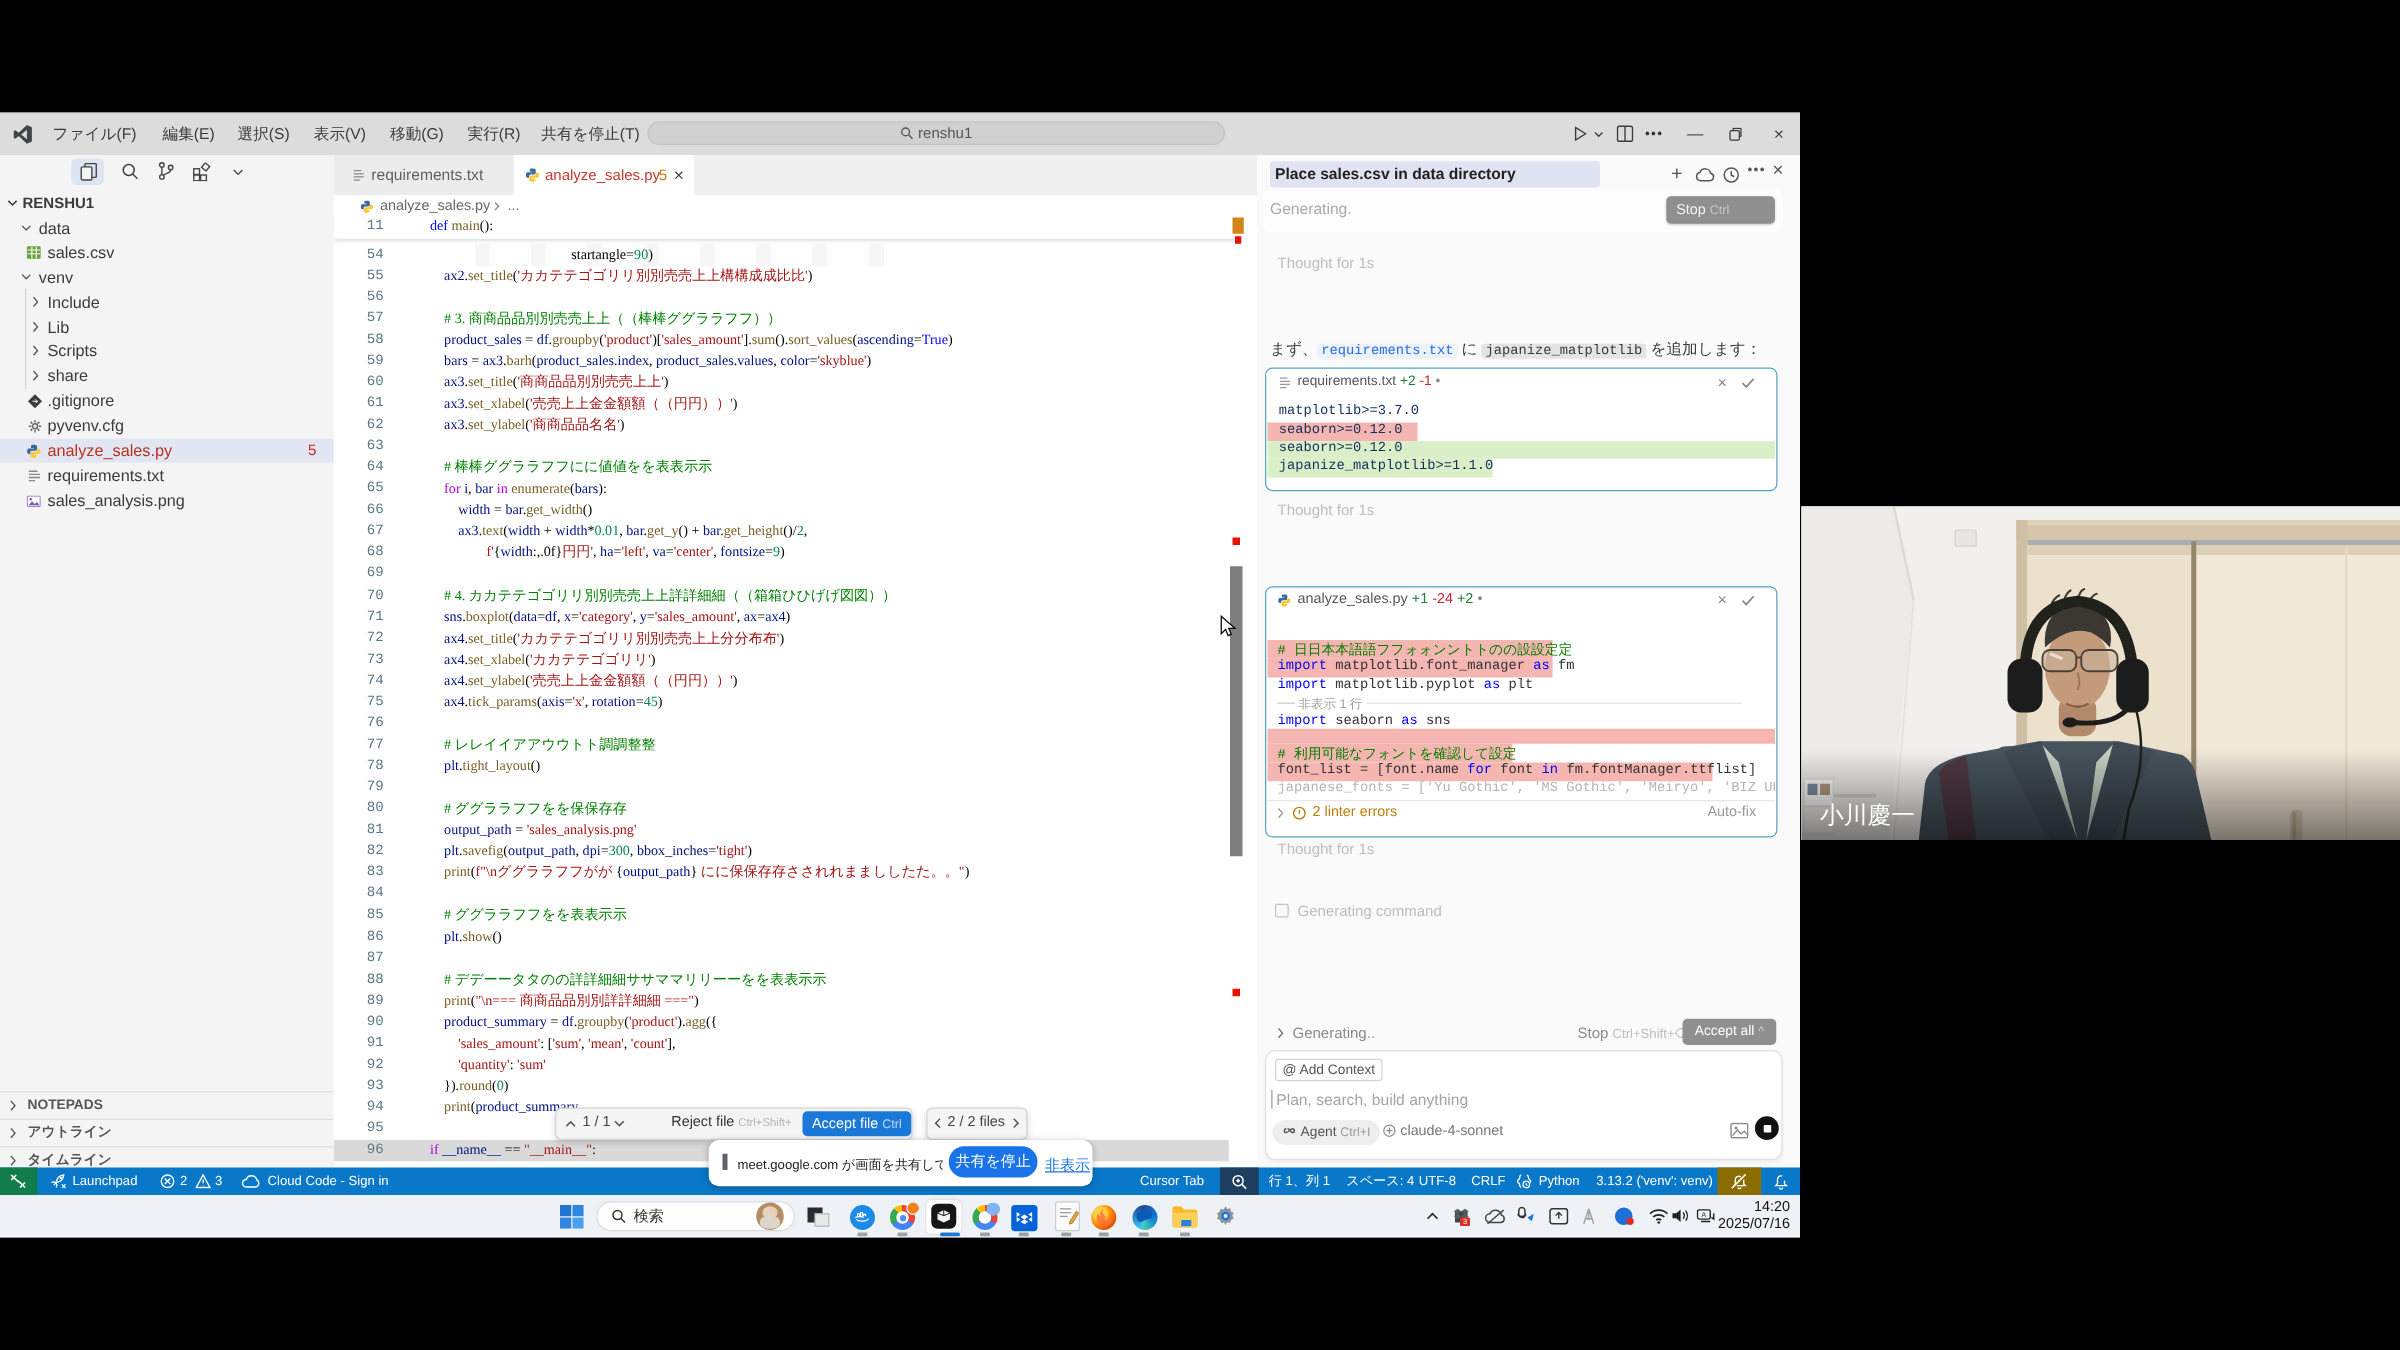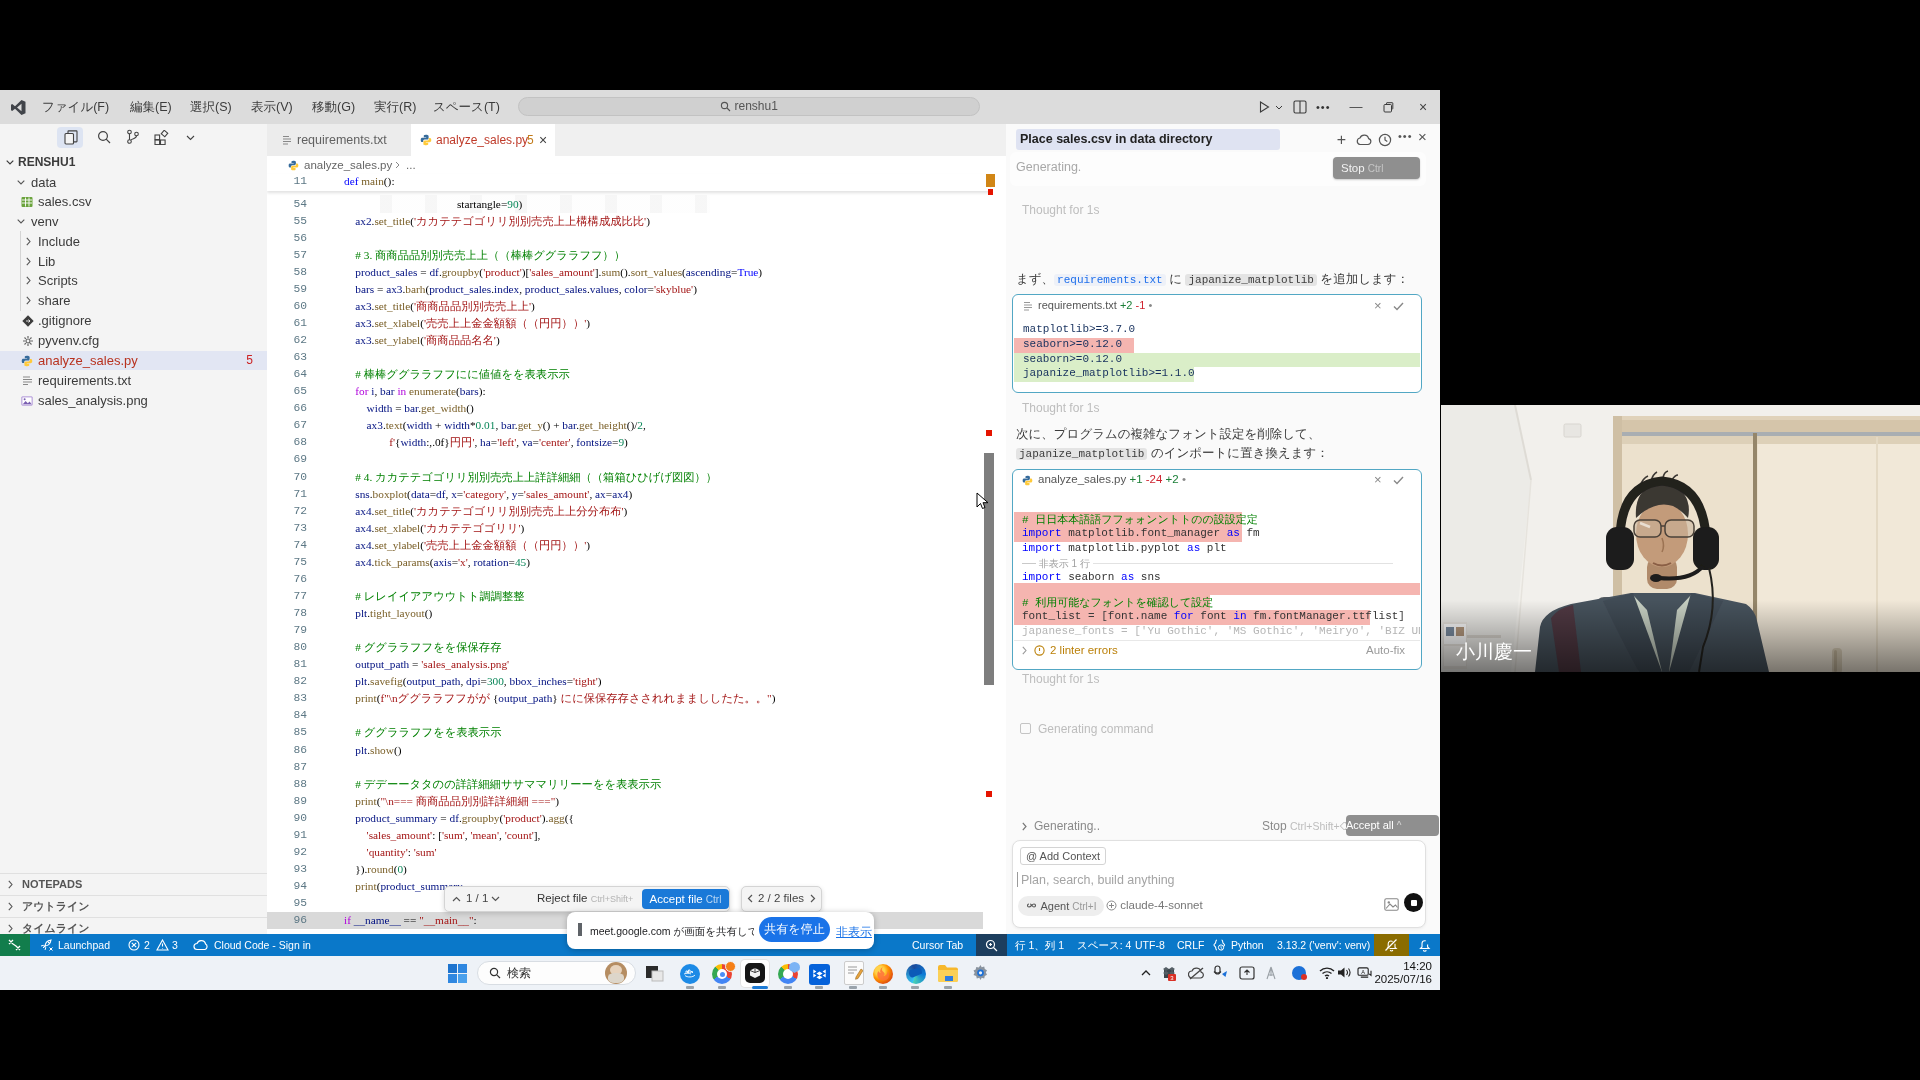--- a/index.html
+++ b/index.html
@@ -41,21 +41,21 @@
     <svg class="abs" style="left:10px;top:9px" width="17" height="17" viewBox="0 0 17 17">
         <path d="M11.5 1 5 7.2 2.2 5.1 1 5.7v5.6l1.2.6L5 9.8l6.5 6.2 4-1.8V2.8z" fill="#41444a"></path>
         <path d="M11.5 4.7 7 8.5l4.5 3.8z" fill="#dcdcdc"></path>
       </svg>
     <span class="menu" style="left:42px">ファイル(F)</span>
     <span class="menu" style="left:130px">編集(E)</span>
     <span class="menu" style="left:190px">選択(S)</span>
     <span class="menu" style="left:251px">表示(V)</span>
     <span class="menu" style="left:312px">移動(G)</span>
     <span class="menu" style="left:374px">実行(R)</span>
-    <span class="menu" style="left:433px">スペース(T)</span>
+    <span class="menu" style="left:433px">共有を停止(T)</span>
     <span class="menu" style="left:527px;letter-spacing:1px;color:#333">•••</span>
     <svg class="abs" style="left:578px;top:11px" width="13" height="11" viewBox="0 0 13 11">
         <path d="M6 1 2 5.5 6 10M2 5.5h10" stroke="#3b3b3b" stroke-width="1.2" fill="none"></path>
       </svg>
     <svg class="abs" style="left:601px;top:11px" width="13" height="11" viewBox="0 0 13 11">
         <path d="M7 1l4 4.5L7 10M11 5.5H1" stroke="#9a9a9a" stroke-width="1.2" fill="none"></path>
       </svg>
     <div id="searchbox"><svg style="vertical-align:-2px" width="11" height="11" viewBox="0 0 11 11">
           <circle cx="4.5" cy="4.5" r="3.1" stroke="#555" fill="none" stroke-width="1.1"></circle>
           <path d="M7 7l3 3" stroke="#555" stroke-width="1.1"></path>
@@ -367,21 +367,20 @@
         <path d="M1 4.5 4 7.5 10 1" fill="none" stroke="#888" stroke-width="1.4"></path>
       </svg>
     <div class="abs mono" style="left:17px;top:199px;font-size:11px;color:#16305d">matplotlib&gt;=3.7.0</div>
     <div class="abs" style="left:8px;top:214px;width:120px;height:14.5px;background:#f5b5b0"></div>
     <div class="abs mono" style="left:17px;top:214px;font-size:11px;color:#16305d">seaborn&gt;=0.12.0</div>
     <div class="abs" style="left:8px;top:228.5px;width:406px;height:14.5px;background:#daeec8"></div>
     <div class="abs mono" style="left:17px;top:228.5px;font-size:11px;color:#16305d">seaborn&gt;=0.12.0</div>
     <div class="abs" style="left:8px;top:243px;width:180px;height:14.5px;background:#daeec8"></div>
     <div class="abs mono" style="left:17px;top:243px;font-size:11px;color:#16305d">japanize_matplotlib&gt;=1.1.0</div>
     <div class="abs" style="left:16px;top:277px;color:#bdbdbd;font-size:12px">Thought for 1s</div>
-    <div class="abs" style="left:10px;top:301px;width:410px;line-height:18.5px">次に、プログラムの複雑なフォント設定を削除して、<span class="chip">japanize_matplotlib</span> のインポートに置き換えます：</div>
 
     <div class="abs" style="left:6px;top:345px;width:410px;height:201px;background:#fff;border:1.4px solid #52a7c4;border-radius:6px"></div>
     <svg class="abs" style="left:16px;top:351px" width="11" height="11" viewBox="0 0 12 12">
         <path d="M5.9.7C3.6.7 3.8 1.7 3.8 1.7v1.6h2.4v.5H2.4S.7 3.6.7 5.9c0 2.3 1.5 2.2 1.5 2.2h1v-1s0-1.5 1.5-1.5h2.5s1.4 0 1.4-1.4V2s.2-1.3-2.7-1.3z" fill="#366b9b"></path>
         <path d="M6.1 11.3c2.3 0 2.1-1 2.1-1V8.7H5.8v-.5h3.8s1.7.2 1.7-2.1c0-2.3-1.5-2.2-1.5-2.2h-1v1s0 1.5-1.5 1.5H4.8s-1.4 0-1.4 1.4V10s-.2 1.3 2.7 1.3z" fill="#ffca3a"></path>
       </svg>
     <div class="abs" style="left:32px;top:349px;font-size:11.5px;color:#555">analyze_sales.py <span style="color:#1a7f37">+1</span> <span style="color:#cf222e">-24</span> <span style="color:#1a7f37">+2</span> <span style="color:#888">•</span></div>
     <div class="abs" style="left:368px;top:348px;color:#888;font-size:13px">×</div>
     <svg class="abs" style="left:387px;top:352px" width="11" height="9" viewBox="0 0 11 9">
         <path d="M1 4.5 4 7.5 10 1" fill="none" stroke="#888" stroke-width="1.4"></path>
@@ -411,21 +410,21 @@
     <div class="abs" style="left:360px;top:520px;color:#9a9a9a;font-size:11.5px">Auto-fix</div>
     <div class="abs" style="left:16px;top:548px;color:#bdbdbd;font-size:12px">Thought for 1s</div>
     <div class="abs" style="left:14px;top:599px;width:11px;height:11px;border:1.2px solid #c4c4c4;border-radius:2px"></div>
     <div class="abs" style="left:32px;top:598px;color:#bdbdbd;font-size:12px">Generating command</div>
 
     <svg class="abs" style="left:16px;top:698px" width="5" height="9" viewBox="0 0 5 9">
         <path d="M.8.8 4 4.5.8 8.2" stroke="#777" fill="none" stroke-width="1.2"></path>
       </svg>
     <div class="abs" style="left:28px;top:695px;color:#8a8a8a;font-size:12px">Generating..</div>
     <div class="abs" style="left:256px;top:695px;color:#8a8a8a;font-size:12px">Stop <span style="color:#bdbdbd;font-size:10.5px">Ctrl+Shift+⌫</span></div>
-    <div class="abs" style="left:340px;top:691px;width:93px;height:21px;background:#8f8f8f;border-radius:4px;color:#fff;font-size:11px;line-height:21px;">Accept all <span style="opacity:.65;font-size:10px">^</span></div>
+    <div class="abs" style="left:340px;top:691px;width:75px;height:21px;background:#8f8f8f;border-radius:4px;color:#fff;font-size:11px;line-height:21px;text-align:center">Accept all <span style="opacity:.65;font-size:10px">^</span></div>
 
     <div class="abs" style="left:6px;top:716px;width:414px;height:88px;background:#fff;border:1px solid #e0e0e0;border-radius:8px;box-shadow:0 1px 3px rgba(0,0,0,.06)"></div>
     <div class="abs" style="left:14px;top:723px;height:18px;border:1px solid #d4d4d4;border-radius:3px;font-size:11px;color:#555;line-height:16px;padding:0 5px">@ Add Context</div>
     <div class="abs" style="left:11px;top:748px;width:1.3px;height:15px;background:#9a9a9a"></div>
     <div class="abs" style="left:15px;top:749px;color:#a4a4a4;font-size:12.5px">Plan, search, build anything</div>
     <div class="abs" style="left:12px;top:772px;height:20px;background:#eeeeee;border-radius:10px;font-size:11px;color:#555;line-height:20px;padding:0 8px"><svg width="12" height="8" viewBox="0 0 12 8" style="vertical-align:-1px">
           <path d="M3 1C1 1 1 4 3 4s3-3 5-3 2 3 0 3S6 1 4 1" fill="none" stroke="#555" stroke-width="1.1"></path>
         </svg> Agent <span style="color:#999;font-size:10px">Ctrl+I</span></div>
     <div class="abs" style="left:100px;top:775px;color:#777;font-size:11.5px"><svg width="11" height="11" viewBox="0 0 11 11" style="vertical-align:-2px">
           <circle cx="5.5" cy="5.5" r="4.5" fill="none" stroke="#888" stroke-width="1"></circle>

